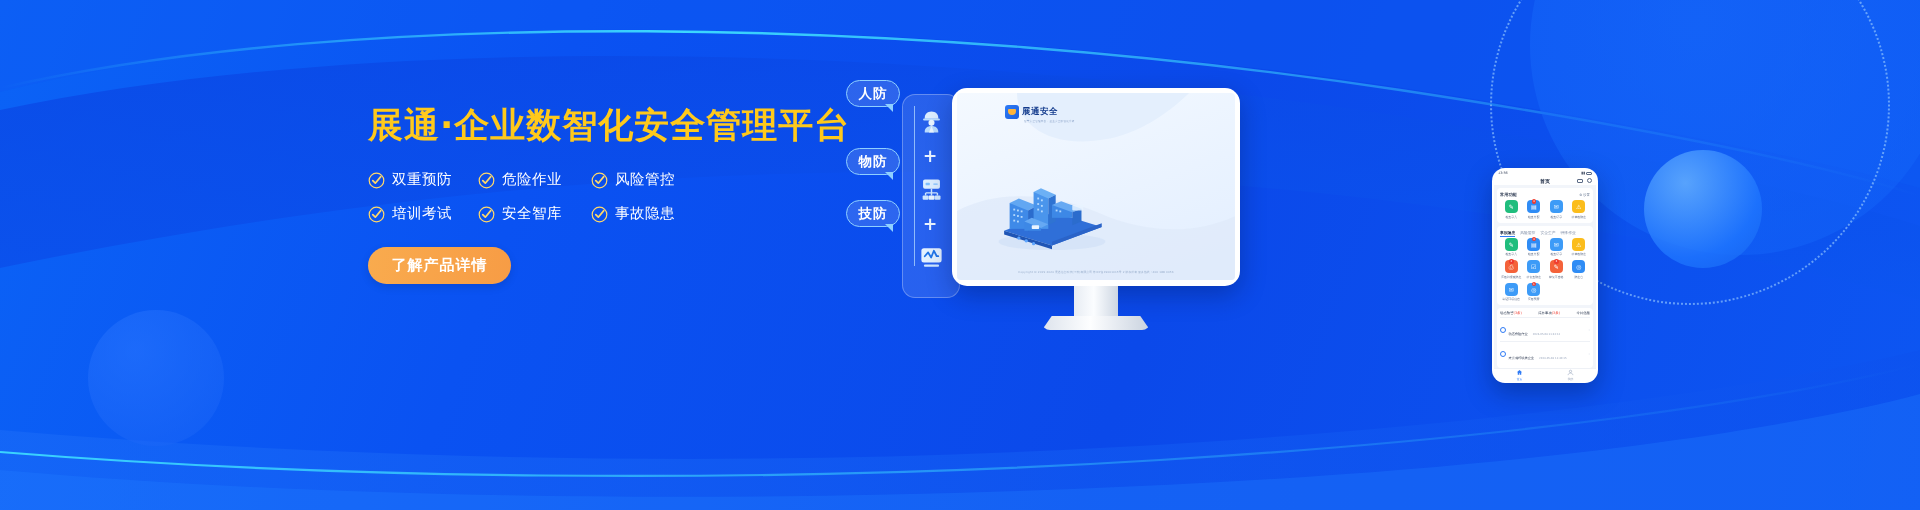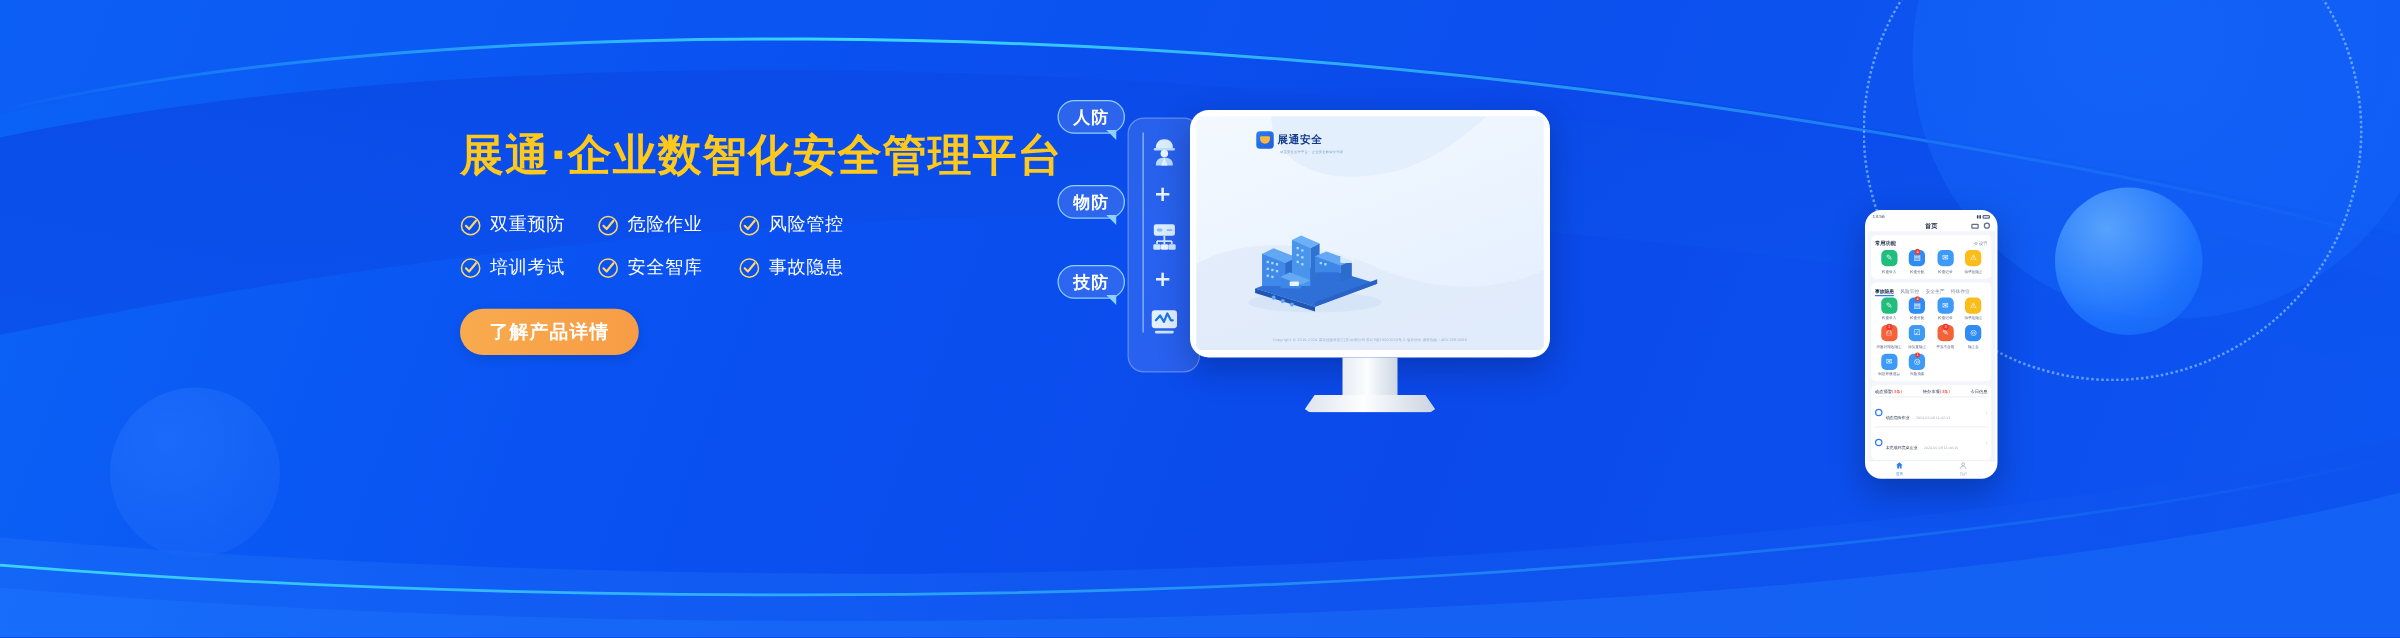--- a/index.html
+++ b/index.html
@@ -51,21 +51,21 @@
             border-radius:13px; background:rgba(255,255,255,.12);
             border:1px solid rgba(255,255,255,.28); }
   .dconn { position:absolute; left:24px; top:26px; width:1px; height:160px;
            background:rgba(190,225,255,.7); }
   .bubble { position:absolute; left:-44px; width:54px; height:27px; border-radius:14px;
             border:1.4px solid #8fd0ff; background:rgba(255,255,255,.14);
             color:#ffffff; font-size:13.5px; font-weight:bold; letter-spacing:1px;
             display:flex; align-items:center; justify-content:center; }
   .bubble::after { content:""; position:absolute; right:6px; bottom:-6px;
                    border-left:8px solid transparent; border-top:8px solid #8fd0ff; }
-  .b1 { top:0; }  .b2 { top:68px; } .b3 { top:132px; }
+  .b1 { top:0; }  .b2 { top:68px; } .b3 { top:120px; }
   .dicon { position:absolute; left:28px; width:27px; height:27px; }
   .i1 { top:28px; } .i2 { top:96px; } .i3 { top:164px; }
   .dplus { position:absolute; left:33px; color:#eaf4ff; font-size:17px; font-weight:bold; }
   .p1 { top:66px; } .p2 { top:134px; }
 
   
   .monitor { position:absolute; left:952px; top:88px; width:288px; }
   .mframe { width:288px; height:198px; background:#ffffff; border-radius:15px;
             padding:5px 5px 6px 5px; box-shadow:0 9px 26px rgba(0,20,70,.32); }
   .mscreen { width:100%; height:100%; border-radius:4px; overflow:hidden;

